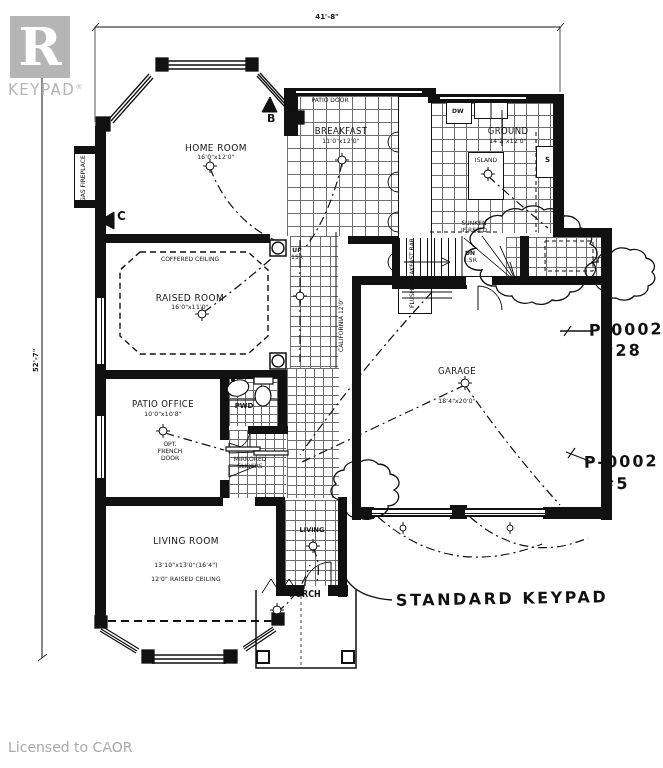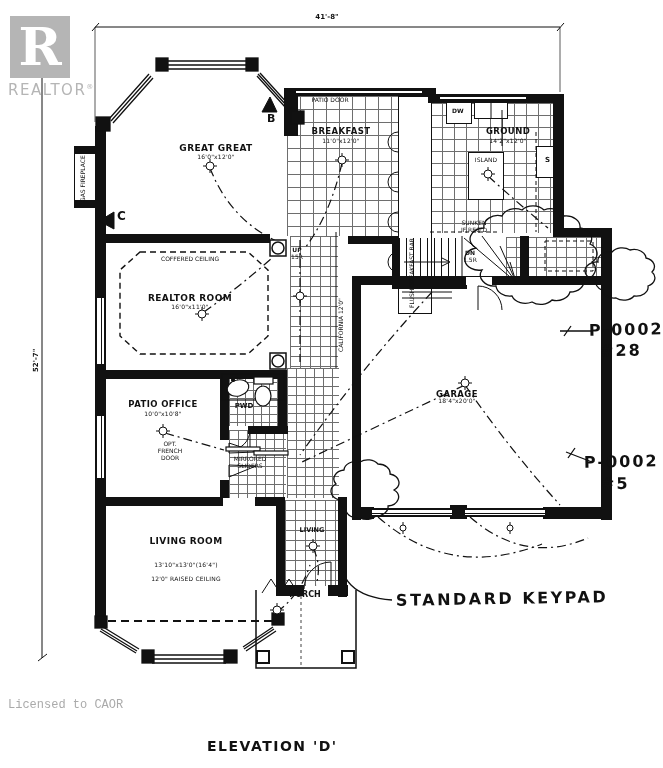--- a/index.html
+++ b/index.html
@@ -2,21 +2,21 @@
 <html><head>
 <meta charset="utf-8">
 <style>
   *{box-sizing:border-box}
   body{margin:0;background:#e8e8e8}
   .canvas{position:relative;width:663px;height:768px;background:#fff;overflow:hidden;
           font-family:"DejaVu Sans",sans-serif;color:#111}
   .w{position:absolute;background:#111}
   .lbl{position:absolute;white-space:nowrap;color:#111;line-height:1.15}
   .c{transform:translateX(-50%);text-align:center}
-  .rn{font-size:9px;font-weight:700;letter-spacing:.4px}
+  .rn{font-size:9px;font-weight:400;letter-spacing:.4px}
   .rs{font-size:6px;letter-spacing:.2px}
   .t6{font-size:6px}
   .t7{font-size:7px}
   .b{font-weight:700}
   .rot{transform:rotate(-90deg);transform-origin:0 0}
   .tile{position:absolute}
   .g13{background-image:linear-gradient(#6e6e6e 1px,transparent 1px),linear-gradient(90deg,#6e6e6e 1px,transparent 1px);background-size:13px 13px}
   .g12{background-image:linear-gradient(#6e6e6e 1px,transparent 1px),linear-gradient(90deg,#6e6e6e 1px,transparent 1px);background-size:12px 12px}
   .g10{background-image:linear-gradient(#6e6e6e 1px,transparent 1px),linear-gradient(90deg,#6e6e6e 1px,transparent 1px);background-size:10px 10px}
   .g9{background-image:linear-gradient(#6e6e6e 1px,transparent 1px),linear-gradient(90deg,#6e6e6e 1px,transparent 1px);background-size:9px 9px}
@@ -245,41 +245,41 @@
     </g>
     <g stroke-width="1.5">
       <path d="M256,590 V668 H356 V590"></path>
       <path d="M301,596 V668" stroke-width="0.8" stroke-dasharray="3 3"></path>
     </g>
     <g stroke-width="1">
         <path d="M491,102 V119"></path>
       </g>
   </svg>
 
-  <div class="lbl c rn" style="left:216px;top:143px;">GREAT GREAT</div>
+  <div class="lbl c rn" style="left:216px;top:143px;">HOME ROOM</div>
   <div class="lbl c rs" style="left:216px;top:154px;">16'0"x12'0"</div>
   <div class="lbl c rn" style="left:341px;top:127px;font-size:8.5px;">BREAKFAST</div>
   <div class="lbl c rs" style="left:341px;top:138px;">11'0"x12'0"</div>
   <div class="lbl c rn" style="left:508px;top:127px;font-size:8.5px;">GROUND</div>
   <div class="lbl c rs" style="left:508px;top:138px;">14'2"x12'0"</div>
   <div class="lbl c t6" style="left:190px;top:256px;">COFFERED CEILING</div>
-  <div class="lbl c rn" style="left:190px;top:293px;">REALTOR ROOM</div>
+  <div class="lbl c rn" style="left:190px;top:293px;">RAISED ROOM</div>
   <div class="lbl c rs" style="left:190px;top:304px;">16'0"x11'0"</div>
   <div class="lbl c rn" style="left:163px;top:400px;font-size:8.5px;">PATIO OFFICE</div>
   <div class="lbl c rs" style="left:163px;top:411px;">10'0"x10'8"</div>
   <div class="lbl c t6" style="left:170px;top:441px;">OPT.</div>
   <div class="lbl c t6" style="left:170px;top:448px;">FRENCH</div>
   <div class="lbl c t6" style="left:170px;top:455px;">DOOR</div>
   <div class="lbl c t7 b" style="left:244px;top:402px;">PWD</div>
   <div class="lbl c t6" style="left:250px;top:456px;">MIRRORED</div>
   <div class="lbl c t6" style="left:250px;top:463px;">SLIDERS</div>
   <div class="lbl c rn" style="left:186px;top:536px;">LIVING ROOM</div>
   <div class="lbl c rs" style="left:186px;top:562px;">13'10"x13'0"(16'4")</div>
   <div class="lbl c rs" style="left:186px;top:576px;">12'0" RAISED CEILING</div>
-  <div class="lbl c rn" style="left:457px;top:390px;font-size:8.5px;">GARAGE</div>
+  <div class="lbl c rn" style="left:457px;top:367px;font-size:8.5px;">GARAGE</div>
   <div class="lbl c rs" style="left:457px;top:398px;">18'4"x20'0"</div>
   <div class="lbl c t7 b" style="left:312px;top:527px;font-size:6.5px;">LIVING</div>
   <div class="lbl c b" style="left:305px;top:590px;font-size:8px;">PORCH</div>
   <div class="lbl c t6" style="left:330px;top:97px;">PATIO DOOR</div>
   <div class="lbl t6 b" style="left:452px;top:108px;">DW</div>
   <div class="lbl c t6" style="left:486px;top:157px;">ISLAND</div>
   <div class="lbl t7 b" style="left:545px;top:156px;">S</div>
   <div class="lbl c t6 b" style="left:297px;top:247px;">UP</div>
   <div class="lbl c t6" style="left:297px;top:254px;">15R</div>
   <div class="lbl c t6 b" style="left:470px;top:250px;">DN</div>
@@ -297,18 +297,17 @@
   <div class="hand" style="left:589px;top:320px;">P-0002</div>
   <div class="hand" style="left:600px;top:341px;">#28</div>
   <div class="hand" style="left:584px;top:452px;">P-0002</div>
   <div class="hand" style="left:601px;top:474px;">#5</div>
   <div class="hand" style="left:396px;top:589px;letter-spacing:2.5px;">STANDARD KEYPAD</div>
 
   <div style="position:absolute;left:10px;top:16px;width:60px;height:62px;background:#b5b5b5;text-align:center;">
     <span style="font-family:'DejaVu Serif',serif;font-weight:700;font-size:52px;line-height:62px;color:#fff;">R</span>
   </div>
   <div class="lbl gray" style="left:8px;top:82px;font-size:15px;letter-spacing:1.5px;">
-    <span>REALTOR</span><sup style="font-size:7px;">®</sup>
+    <span>KEYPAD</span><sup style="font-size:7px;">®</sup>
   </div>
-  <div class="lbl gray" style="left:8px;top:699px;font-size:12px;color:#aaa;font-family:Liberation Mono, monospace;">Licensed to CAOR</div>
-  <div class="lbl" style="left:207px;top:738px;font-size:14px;font-weight:600;letter-spacing:1.5px;">ELEVATION 'D'</div>
+  <div class="lbl gray" style="left:8px;top:739px;font-size:14px;color:#aaa;">Licensed to CAOR</div>
 
 </div>
 
 </body></html>

